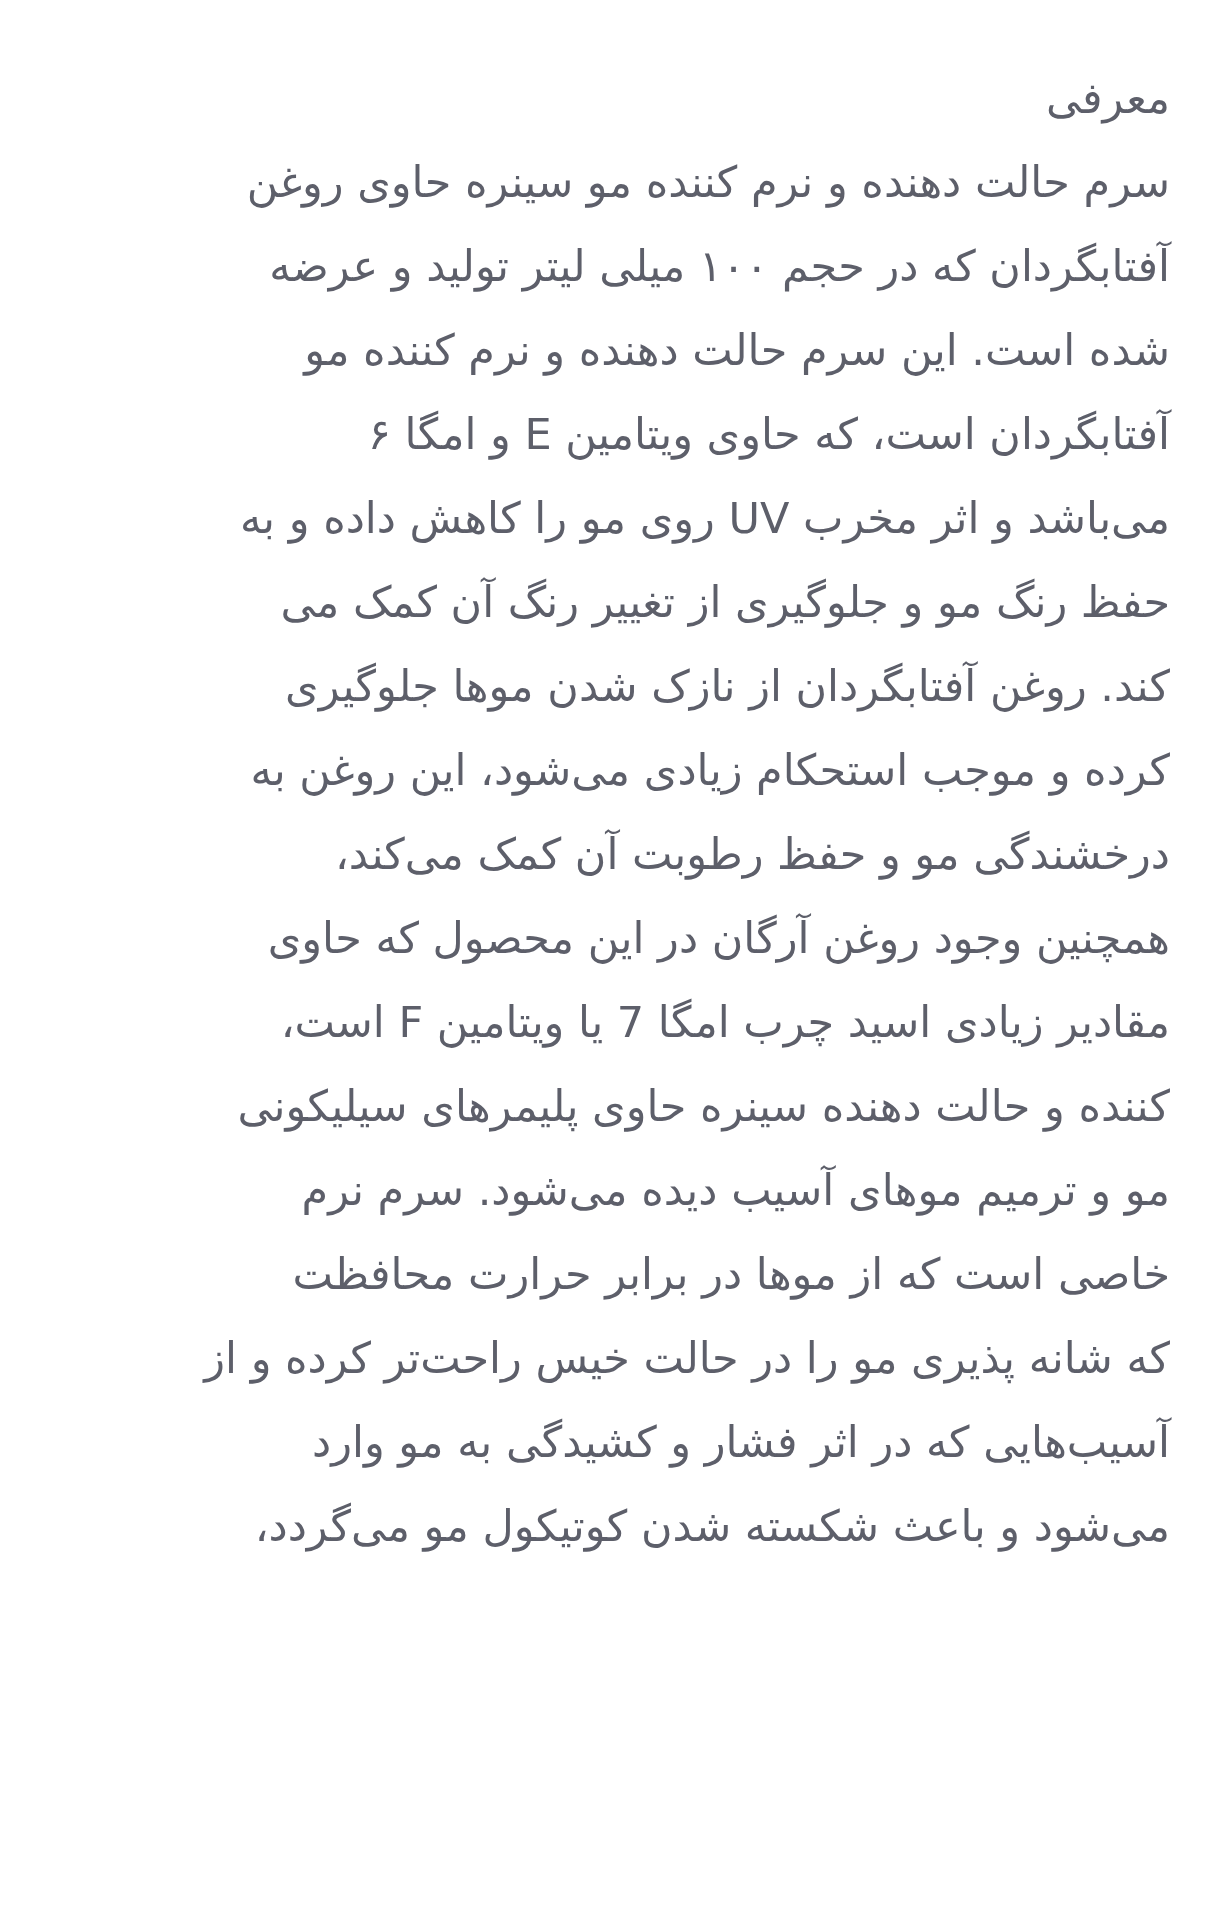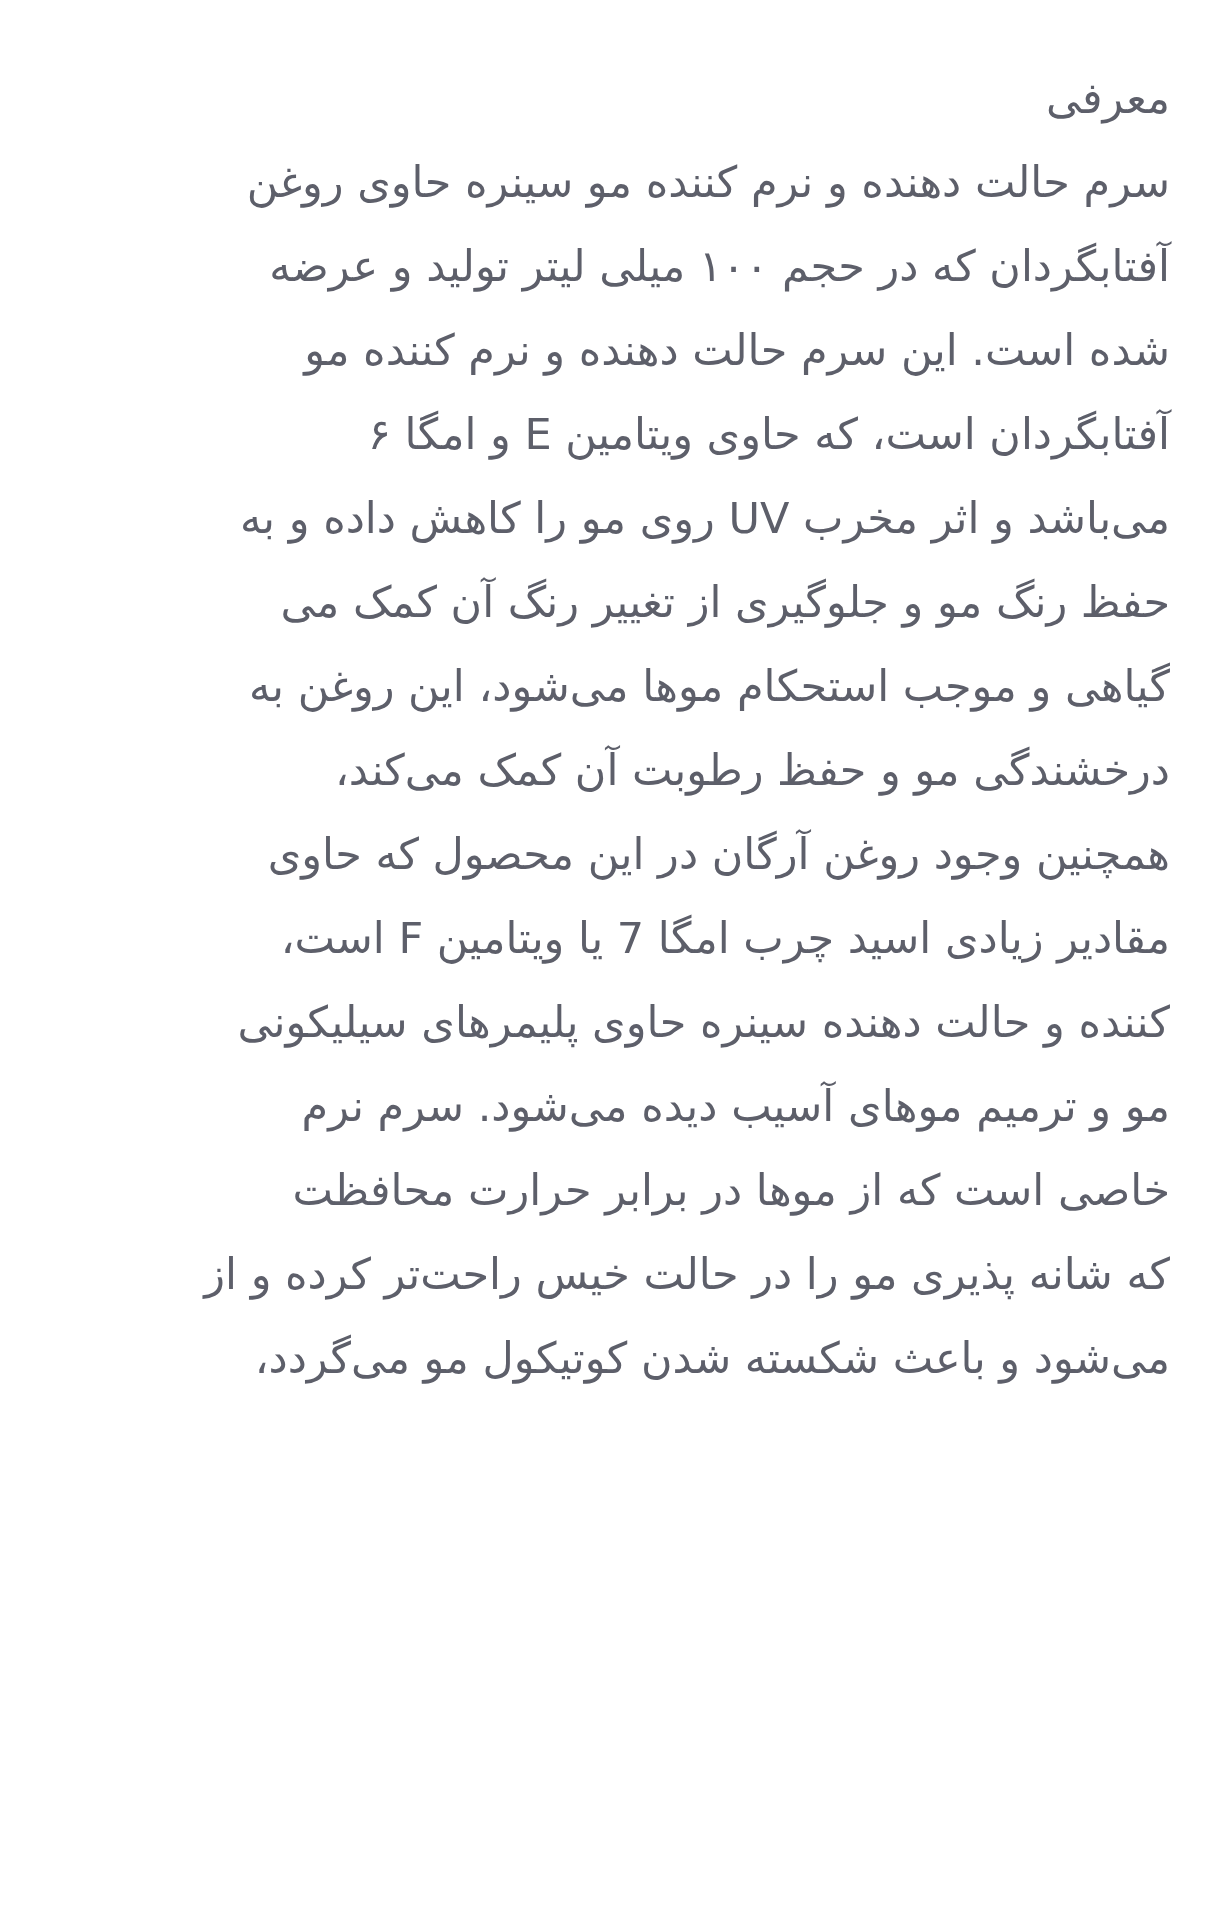--- a/index.html
+++ b/index.html
@@ -33,22 +33,24 @@
 <body>
 
 <main class="description-section">
   <h2 class="section-heading">معرفی</h2>
   <p class="description-line">سرم حالت دهنده و نرم کننده مو سینره حاوی روغن</p>
   <p class="description-line">آفتابگردان که در حجم ۱۰۰ میلی لیتر تولید و عرضه</p>
   <p class="description-line">شده است. این سرم حالت دهنده و نرم کننده مو</p>
   <p class="description-line">آفتابگردان است، که حاوی ویتامین E و امگا ۶</p>
   <p class="description-line">می‌باشد و اثر مخرب UV روی مو را کاهش داده و به</p>
   <p class="description-line">حفظ رنگ مو و جلوگیری از تغییر رنگ آن کمک می</p>
-  <p class="description-line">گیاهی و موجب استحکام موها می‌شود، این روغن به</p>
+  <p class="description-line">کند. روغن آفتابگردان از نازک شدن موها جلوگیری</p>
+  <p class="description-line">کرده و موجب استحکام زیادی می‌شود، این روغن به</p>
   <p class="description-line">درخشندگی مو و حفظ رطوبت آن کمک می‌کند،</p>
   <p class="description-line">همچنین وجود روغن آرگان در این محصول که حاوی</p>
   <p class="description-line">مقادیر زیادی اسید چرب امگا 7 یا ویتامین F است،</p>
   <p class="description-line">کننده و حالت دهنده سینره حاوی پلیمرهای سیلیکونی</p>
   <p class="description-line">مو و ترمیم موهای آسیب دیده می‌شود. سرم نرم</p>
   <p class="description-line">خاصی است که از موها در برابر حرارت محافظت</p>
   <p class="description-line">که شانه پذیری مو را در حالت خیس راحت‌تر کرده و از</p>
+  <p class="description-line">آسیب‌هایی که در اثر فشار و کشیدگی به مو وارد</p>
   <p class="description-line">می‌شود و باعث شکسته شدن کوتیکول مو می‌گردد،</p>
 </main>
 
 </body></html>

